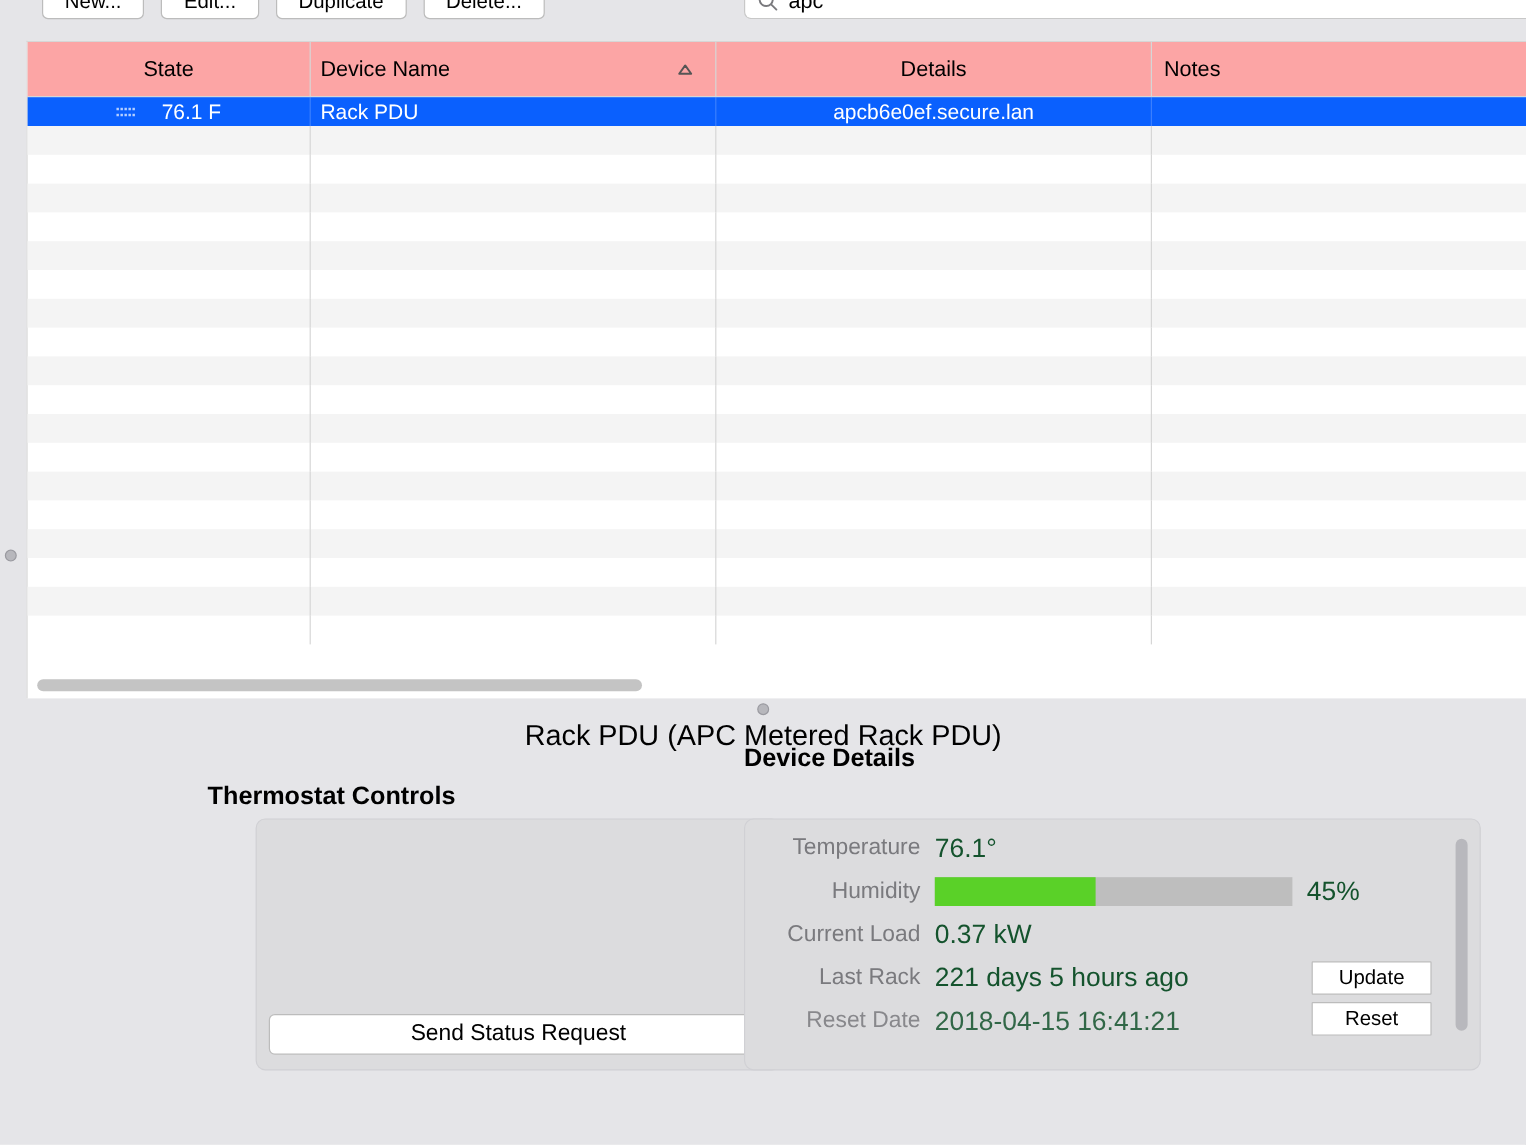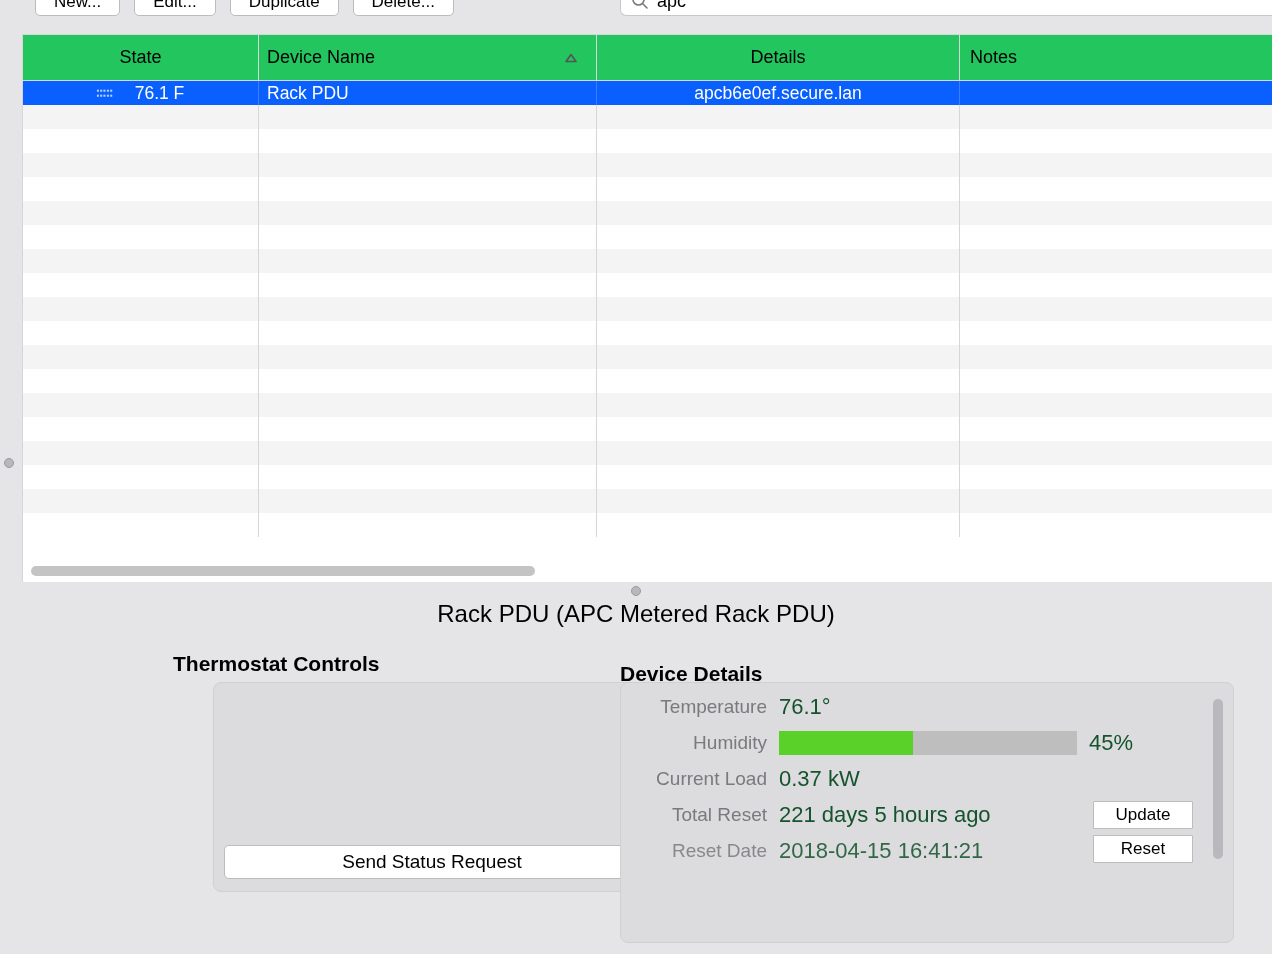--- a/index.html
+++ b/index.html
@@ -57,21 +57,21 @@
       top: 34px;
       height: 548px;
       background: #fff;
       border-top: 1px solid #d6d6d6;
       border-left: 1px solid #d6d6d6;
     }
     .thead {
       display: flex;
       height: 46px;
       border-bottom: 1px solid #d6d6d6;
-      background: #22c55e;
+      background: #fca5a5;
     }
     .th {
       display: flex;
       align-items: center;
       border-right: 1px solid #d6d6d6;
       font-size: 18px;
       padding: 0 8px;
       position: relative;
     }
     .th.state   { width: 236px; justify-content: center; }
@@ -138,30 +138,30 @@
       text-align: center;
       font-size: 24px;
     }
 
     .section-label {
       position: absolute;
       font-size: 21px;
       font-weight: 600;
     }
     .section-label.thermo { left: 173px; top: 652px; }
-    .section-label.details { left: 620px; top: 662px; text-align: center; }
+    .section-label.details { left: 620px; top: 620px; text-align: center; }
 
     .panel {
       position: absolute;
       background: #dcdcde;
       border: 1px solid #d0d0d4;
       border-radius: 8px;
     }
     .panel.thermo { left: 173px; top: 682px; width: 438px; height: 210px; margin-left: 40px; }
-    .panel.details { left: 620px; top: 682px; width: 614px; height: 261px; overflow: hidden; }
+    .panel.details { left: 620px; top: 682px; width: 614px; height: 210px; overflow: hidden; }
 
     .send-btn {
       position: absolute;
       left: 50%; transform: translateX(-50%);
       bottom: 12px;
       width: 416px; height: 34px;
       background: #fff;
       border: 1px solid #bcbcbc;
       border-radius: 5px;
       font-size: 19px;
@@ -393,21 +393,21 @@
       <div class="humidity-bar">
         <div class="humidity-fill" id="hum-fill" style="width: 45%;"></div>
       </div>
       <div class="val">45%</div>
     </div>
     <div class="detail-row">
       <div class="lab">Current Load</div>
       <div class="val">0.37 kW</div>
     </div>
     <div class="detail-row">
-      <div class="lab">Total Reset</div>
+      <div class="lab">Last Rack</div>
       <div class="val">221 days 5 hours ago</div>
     </div>
     <div class="detail-row" style="opacity:0.85;">
       <div class="lab">Reset Date</div>
       <div class="val">2018-04-15 16:41:21</div>
     </div>
   </div>
 
   <div class="side-btns">
     <button>Update</button>

